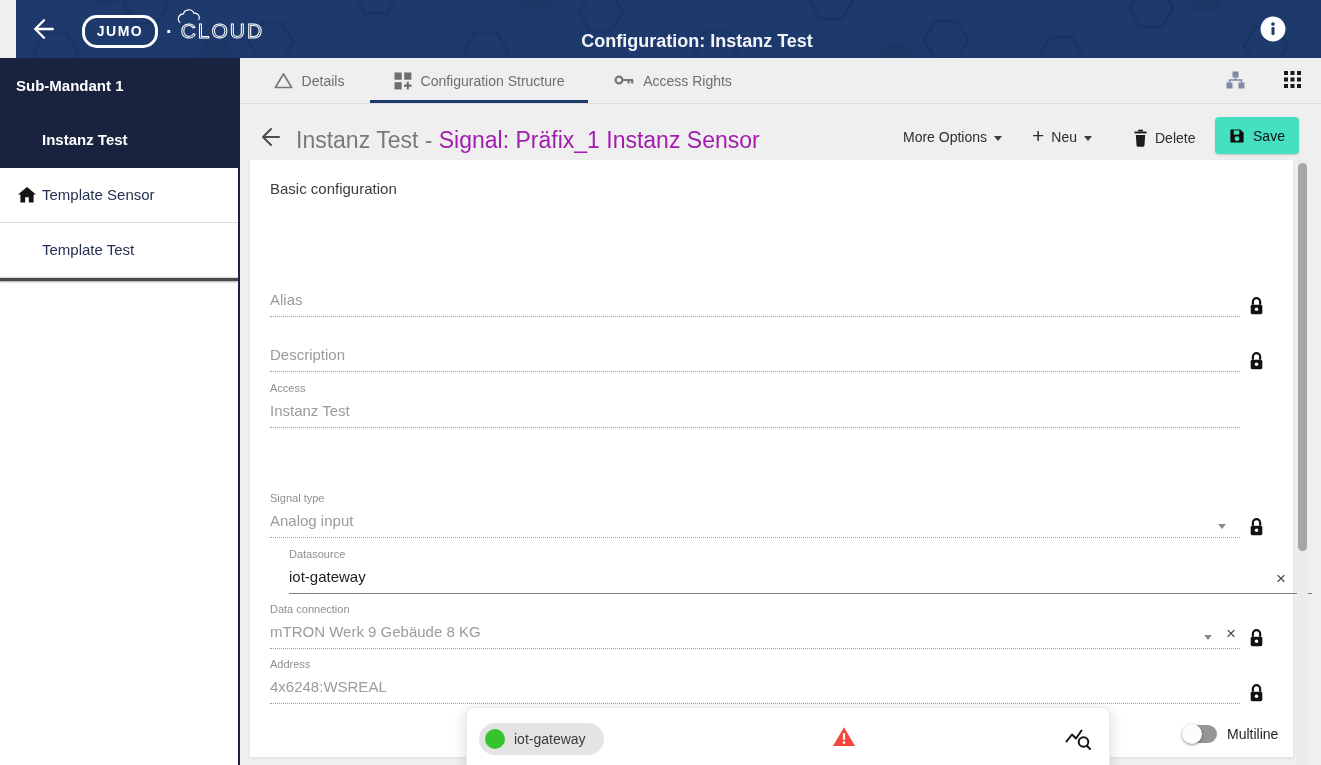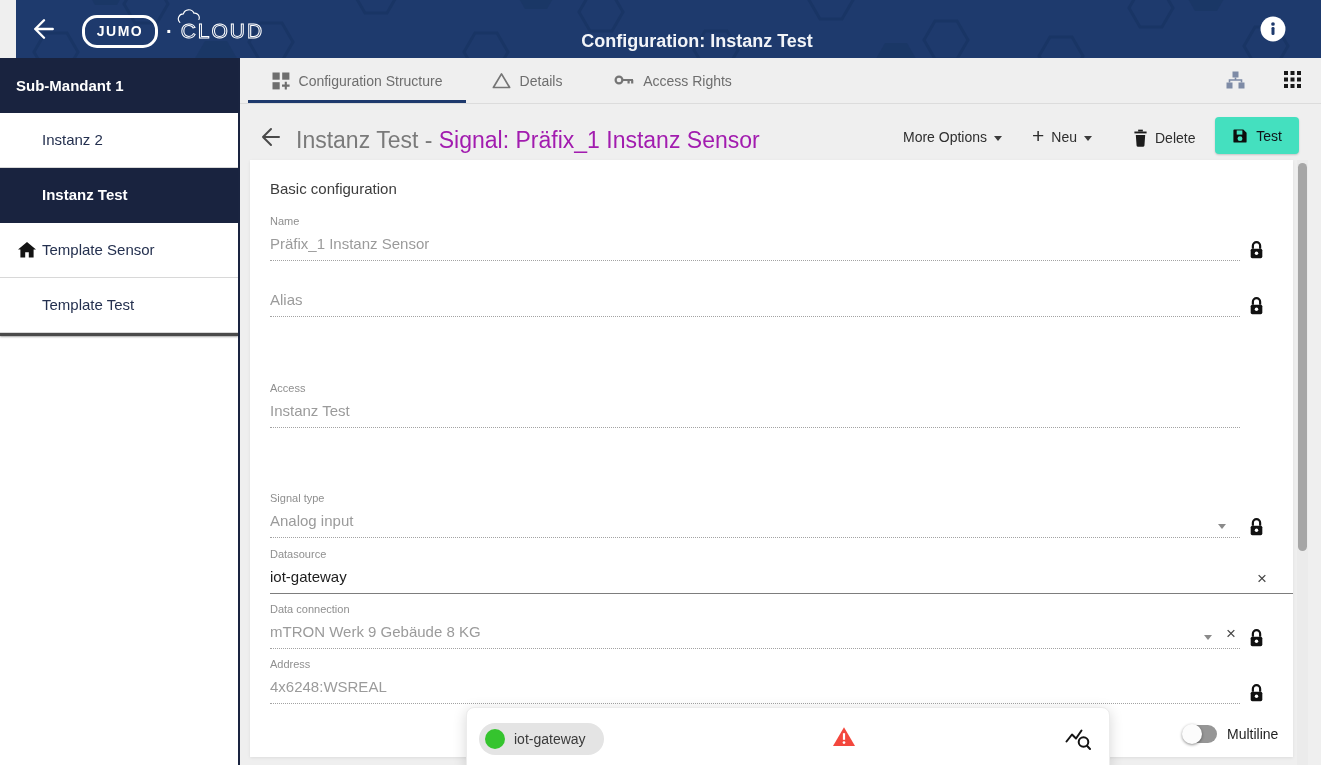--- a/index.html
+++ b/index.html
@@ -145,58 +145,55 @@
       <svg width="26" height="26" viewBox="0 0 26 26">
         <circle cx="13" cy="13" r="12.5" fill="#fff"></circle>
         <circle cx="13" cy="9.8" r="4.4" fill="#1e3a6d"></circle>
         <path d="M4.6 20.9 c1.9 -3.6 5.2 -5.3 8.4 -5.3 s6.5 1.7 8.4 5.3 a12.5 12.5 0 0 1 -16.8 0 z" fill="#1e3a6d"></path>
       </svg>
     </button>
   </header>
 
   <aside class="sidebar">
     <div class="sb-header">Sub-Mandant 1</div>
-    <div class="sb-item">
-      <span>Instanz 2</span>
-    </div>
     <div class="sb-item selected">
       <span>Instanz Test</span>
     </div>
     <div class="sb-item">
       <svg class="home" width="18" height="16" viewBox="0 0 18 16">
         <path d="M9 0 L18 7.4 H15.6 V15.5 H10.8 V10.2 H7.2 V15.5 H2.4 V7.4 H0 Z" fill="#141414"></path>
       </svg>
       <span>Template Sensor</span>
     </div>
     <div class="sb-item">
       <span>Template Test</span>
     </div>
     <div class="sb-endline"></div>
   </aside>
 
   <main class="content">
 
     <nav class="tabbar">
       <div class="tabs">
+        <div class="tab" style="width:122px;">
+          <svg width="19" height="17" viewBox="0 0 20 18">
+            <path d="M10 2 L18.6 16.4 H1.4 Z" fill="none" stroke="#757575" stroke-width="1.8" stroke-linejoin="round"></path>
+          </svg>
+          <span>Details</span>
+        </div>
         <div class="tab selected" style="width:218px;">
           <svg width="18" height="18" viewBox="0 0 18 18">
             <g fill="#6e6e6e">
                 <rect x="0.5" y="0.5" width="7.2" height="7.2"></rect>
                 <rect x="10.2" y="0.5" width="7.2" height="7.2"></rect>
                 <rect x="0.5" y="10.2" width="7.2" height="7.2"></rect>
               </g>
             <path d="M13.8 9.8 v7.6 M10 13.6 h7.6" stroke="#6e6e6e" stroke-width="2.1" fill="none"></path>
           </svg>
           <span>Configuration Structure</span>
-        </div>
-        <div class="tab" style="width:122px;">
-          <svg width="19" height="17" viewBox="0 0 20 18">
-            <path d="M10 2 L18.6 16.4 H1.4 Z" fill="none" stroke="#757575" stroke-width="1.8" stroke-linejoin="round"></path>
-          </svg>
-          <span>Details</span>
         </div>
         <div class="tab" style="width:170px;">
           <svg width="20" height="13" viewBox="0 0 20 13">
             <circle cx="5" cy="6" r="3.4" fill="none" stroke="#757575" stroke-width="2.2"></circle>
             <path d="M8.4 6 H19 M14.6 6 v3.6 M18.2 6 v3.6" stroke="#757575" stroke-width="2.2" fill="none"></path>
           </svg>
           <span>Access Rights</span>
         </div>
       </div>
       <button class="act" style="left:986px;">
@@ -250,69 +247,68 @@
           <path d="M3 6.2 H13 L12.2 17.4 A1.6 1.6 0 0 1 10.6 18.8 H5.4 A1.6 1.6 0 0 1 3.8 17.4 Z" fill="#1c1c1c"></path>
         </svg>
         <span>Delete</span>
       </button>
       <button class="save-btn">
         <svg width="16" height="16" viewBox="0 0 17 17">
           <path d="M1.5 2.5 a1 1 0 0 1 1 -1 H12 L15.5 5 v9.5 a1 1 0 0 1 -1 1 h-12 a1 1 0 0 1 -1 -1 z" fill="#0d0d0d"></path>
           <rect x="5" y="2.6" width="6" height="4.4" fill="#44e0bf"></rect>
           <circle cx="8.5" cy="11.3" r="2.6" fill="#44e0bf"></circle>
         </svg>
-        <span>Test</span>
+        <span>Save</span>
       </button>
     </div>
 
     <section class="card">
       <div class="section-title">Basic configuration</div>
 
-      <div class="field" style="top:53px;">
-        <div class="flabel">Name</div>
-        <div class="fvalue">Präfix_1 Instanz Sensor</div>
-        <div class="funderline"></div>
-        <svg class="lock" width="17" height="20" viewBox="0 0 18 22">
-          <path d="M5 9.5 V6.4 a4 4 0 0 1 8 0 V9.5" fill="none" stroke="#111" stroke-width="2.4"></path>
-          <rect x="2.6" y="9.5" width="12.8" height="10.5" rx="1.8" fill="#111"></rect>
-          <circle cx="9" cy="14.6" r="1.9" fill="#fff"></circle>
-        </svg>
-      </div>
 
       <div class="field" style="top:109px;">
         <div class="fvalue">Alias</div>
         <div class="funderline"></div>
         <svg class="lock" width="17" height="20" viewBox="0 0 18 22">
           <path d="M5 9.5 V6.4 a4 4 0 0 1 8 0 V9.5" fill="none" stroke="#111" stroke-width="2.4"></path>
           <rect x="2.6" y="9.5" width="12.8" height="10.5" rx="1.8" fill="#111"></rect>
           <circle cx="9" cy="14.6" r="1.9" fill="#fff"></circle>
         </svg>
       </div>
 
+      <div class="field" style="top:164px;">
+        <div class="fvalue">Description</div>
+        <div class="funderline"></div>
+        <svg class="lock" width="17" height="20" viewBox="0 0 18 22">
+          <path d="M5 9.5 V6.4 a4 4 0 0 1 8 0 V9.5" fill="none" stroke="#111" stroke-width="2.4"></path>
+          <rect x="2.6" y="9.5" width="12.8" height="10.5" rx="1.8" fill="#111"></rect>
+          <circle cx="9" cy="14.6" r="1.9" fill="#fff"></circle>
+        </svg>
+      </div>
 
       <div class="field" style="top:220px;">
         <div class="flabel">Access</div>
         <div class="fvalue">Instanz Test</div>
         <div class="funderline"></div>
       </div>
 
 
       <div class="field" style="top:330px;">
         <div class="flabel">Signal type</div>
         <div class="fvalue">Analog input</div>
         <div class="funderline"></div>
         <span class="caret row-caret" style="left:948px;top:32px;border-top-color:#8a8a8a;"></span>
         <svg class="lock" width="17" height="20" viewBox="0 0 18 22">
           <path d="M5 9.5 V6.4 a4 4 0 0 1 8 0 V9.5" fill="none" stroke="#111" stroke-width="2.4"></path>
           <rect x="2.6" y="9.5" width="12.8" height="10.5" rx="1.8" fill="#111"></rect>
           <circle cx="9" cy="14.6" r="1.9" fill="#fff"></circle>
         </svg>
       </div>
 
-      <div class="field wide" style="top:386px;">
+      <div class="field wide" style="top:386px;margin-left:19px;">
         <div class="flabel">Datasource</div>
         <div class="fvalue active">iot-gateway</div>
         <div class="funderline solid"></div>
         <span class="clear-x" style="left:987px;top:24px;">×</span>
       </div>
 
       <div class="field" style="top:441px;">
         <div class="flabel">Data connection</div>
         <div class="fvalue">mTRON Werk 9 Gebäude 8 KG</div>
         <div class="funderline"></div>

